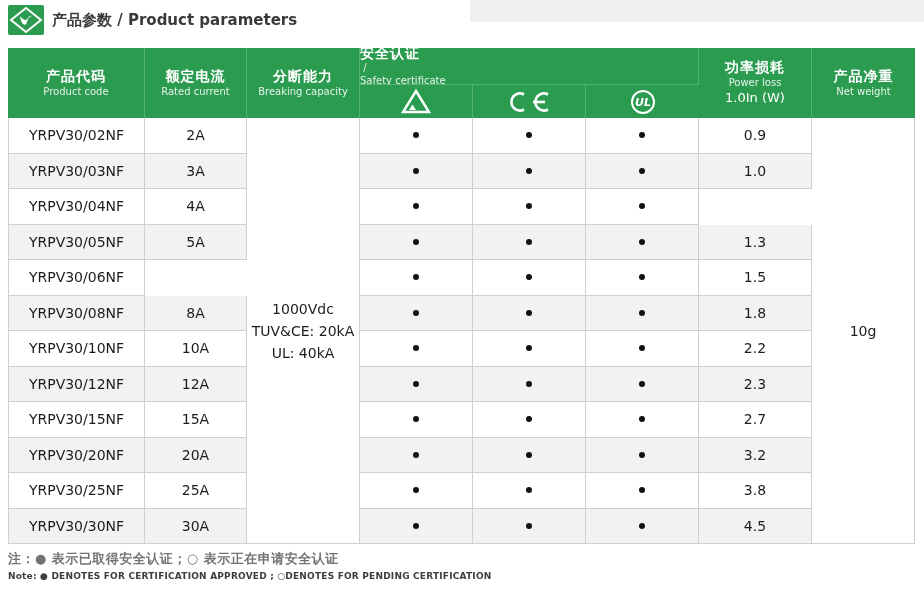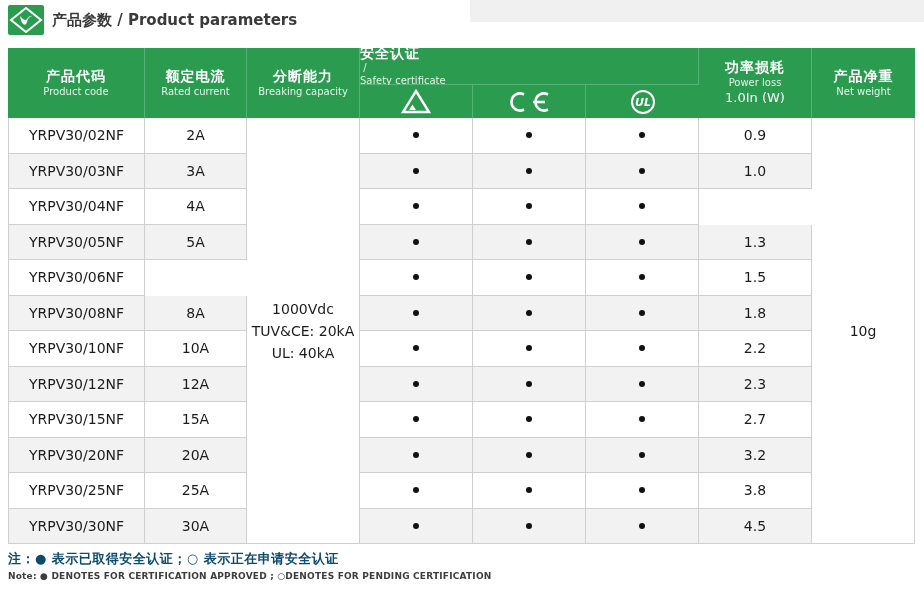--- a/index.html
+++ b/index.html
@@ -58,21 +58,21 @@
     border-right:1px solid var(--border,#cfcfcf);
     border-bottom:1px solid var(--border,#cfcfcf);
     display:flex;align-items:center;justify-content:center;
     font-size:14px;color:var(--text,#1c1c1c);
   }
   .dcell.alt{background:var(--row-alt,#f2f2f2);}
   .dcell.code{border-left:1px solid var(--border,#cfcfcf);}
   .dot{width:6px;height:6px;background:#111;border-radius:50%;display:inline-block;}
   
   .notes{position:absolute;left:8px;top:550px;}
-  .note-zh{font-size:13px;font-weight:bold;color:#0c4a6e;letter-spacing:.5px;}
+  .note-zh{font-size:13px;font-weight:bold;color:#737373;letter-spacing:.5px;}
   .note-en{font-size:9px;font-weight:600;color:#3d3d3d;margin-top:3px;letter-spacing:.2px;}
   svg{display:block;}
 </style>
 </head>
 <body>
 
 <div class="top-strip"></div>
 
 <header class="titlebar">
   <span class="logo">

